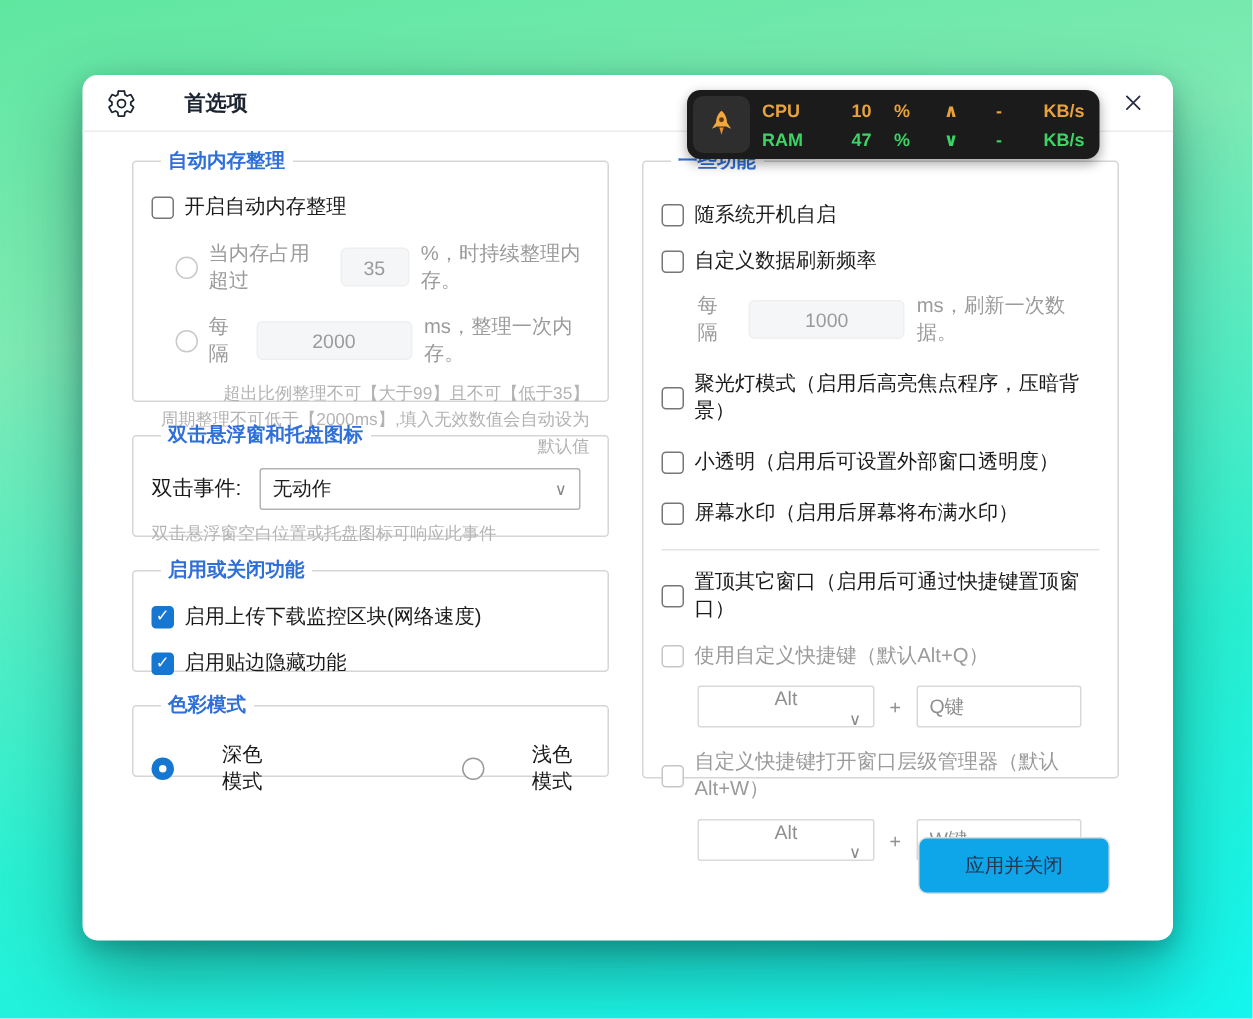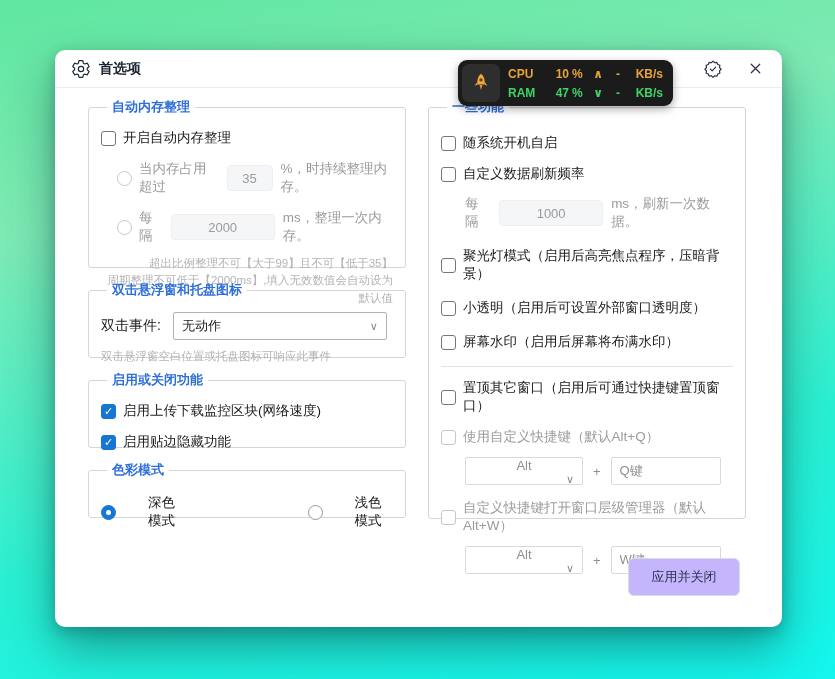--- a/index.html
+++ b/index.html
@@ -4,29 +4,29 @@
 <style>
   :root{
     --accent:#1677d2; --section-title:#2f6fd8; --cpu:#e8a23b; --ram:#3bd465;
     --monitor-bg:#1b1b1b;
   }
   *{box-sizing:border-box;margin:0;padding:0;font-family:"Liberation Sans","DejaVu Sans",sans-serif;}
   html,body{width:835px;height:679px;overflow:hidden;}
   body{background:linear-gradient(168deg,#5fe7a0 0%,#7eeab4 28%,#2af0d2 68%,#13f6ee 100%);position:relative;}
   .window{position:absolute;left:55px;top:50px;width:727px;height:577px;background:#fff;border-radius:10px;
     box-shadow:0 22px 48px rgba(8,60,60,.45),0 5px 14px rgba(8,60,60,.28);}
-  .titlebar{height:38px;display:flex;align-items:center;padding:0 16px;border-bottom:1px solid #ececec;}
+  .titlebar{height:38px;display:flex;align-items:center;padding:0 16px;border-bottom:1px solid #ececec;gap:24px;}
   .titlebar .title{font-size:14px;font-weight:700;color:#1b2430;margin-left:8px;}
   .tb-right{margin-left:auto;display:flex;align-items:center;gap:20px;}
   .icon-btn{background:none;border:none;cursor:pointer;display:flex;align-items:center;padding:2px;}
   
   .monitor{position:absolute;left:403px;top:10px;z-index:5;background:var(--monitor-bg);border-radius:9px;
     display:flex;align-items:center;padding:4px 10px 4px 4px;gap:8px;box-shadow:0 3px 8px rgba(0,0,0,.35);}
   .rocket-box{width:38px;height:38px;background:#2e2e2e;border-radius:7px;display:flex;align-items:center;justify-content:center;}
-  .mrow{display:grid;grid-template-columns:34px 24px 14px 18px 16px 34px;column-gap:3px;align-items:center;
+  .mrow{display:grid;grid-template-columns:34px 24px 14px 18px 16px 34px;column-gap:15px;align-items:center;
     font-size:12px;font-weight:700;height:19px;}
   .mrow span{display:block;}
   .m-val{text-align:right;} .m-arrow,.m-net{text-align:center;} .m-netunit{text-align:right;}
   .mrow.cpu{color:var(--cpu);} .mrow.ram{color:var(--ram);}
   
   .left-col{position:absolute;left:33px;top:48px;width:318px;}
   .right-col{position:absolute;left:373px;top:48px;width:318px;}
   fieldset{border:1px solid #d6d6d6;border-radius:3px;padding:4px 12px 10px;margin-bottom:13px;background:#fff;}
   legend{color:var(--section-title);font-weight:700;font-size:13px;padding:0 5px;margin-left:6px;}
   .row{display:flex;align-items:center;margin-top:13px;font-size:13.5px;color:#1a1a1a;}
@@ -49,21 +49,21 @@
   .hint{color:#b3b3b3;font-size:11.5px;line-height:1.5;margin-top:10px;}
   .hint.right{text-align:right;}
   .selectbox{height:28px;border:1px solid #b3b3b3;border-radius:2px;background:#fff;display:flex;align-items:center;
     padding:0 8px;font-size:13px;color:#1a1a1a;cursor:pointer;}
   .selectbox .chev{margin-left:auto;color:#888;font-size:11px;}
   .selectbox.disabled{border-color:#d9d9d9;color:#8f8f8f;cursor:default;flex-direction:column;}
   .keybox{height:28px;border:1px solid #d9d9d9;border-radius:2px;background:#fff;color:#8f8f8f;font-size:13px;
     padding:0 8px;outline:none;}
   .divider{border-top:1px solid #e4e4e4;margin-top:15px;}
   .plus{color:#8f8f8f;font-size:13px;margin:0 10px;}
-  .apply-btn{position:absolute;right:42px;bottom:31px;width:112px;height:38px;background:#c4b5fd;
+  .apply-btn{position:absolute;right:42px;bottom:31px;width:128px;height:38px;background:#0ea5e9;
     border:1px solid #d9dde3;border-radius:6px;font-size:13px;color:#2a3350;cursor:pointer;}
   .features-fs{height:421px;}
   .g1{height:170px;} .g2{height:77px;} .g3{height:77px;} .g4{height:57px;}
   .label{cursor:default;}
 </style>
 </head>
 <body>
 
 <div class="window">
 

